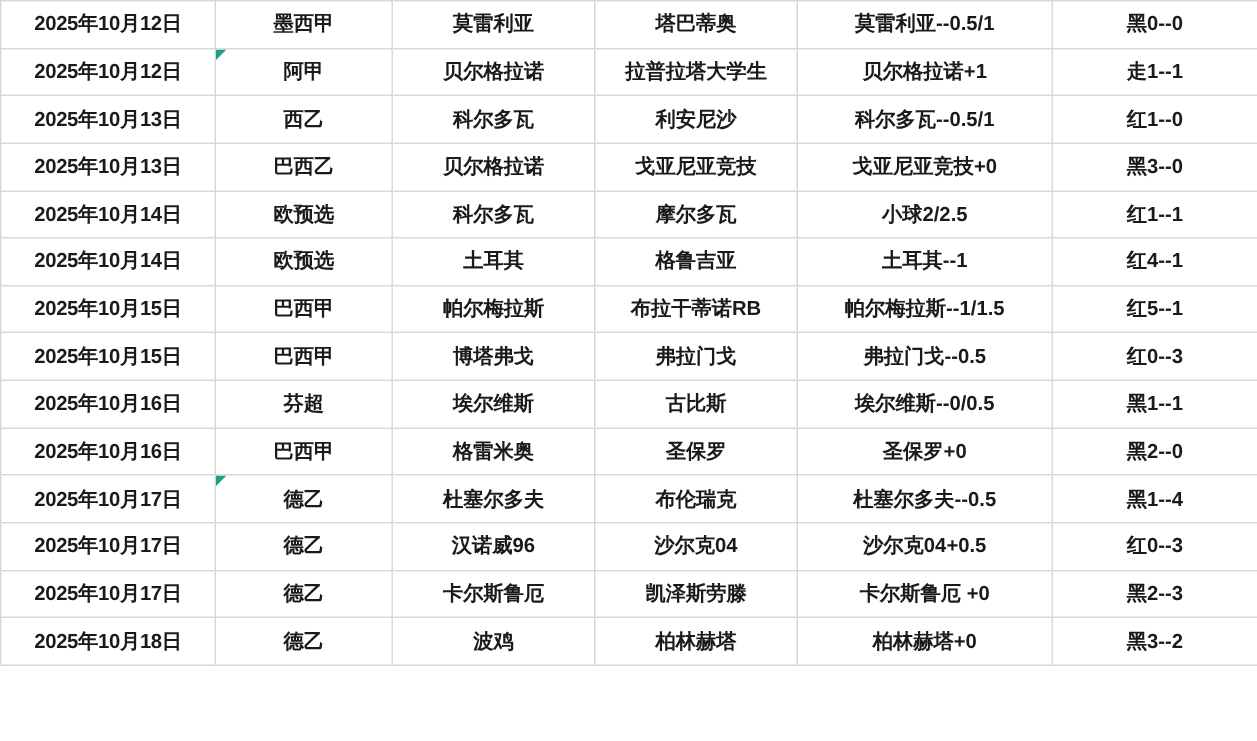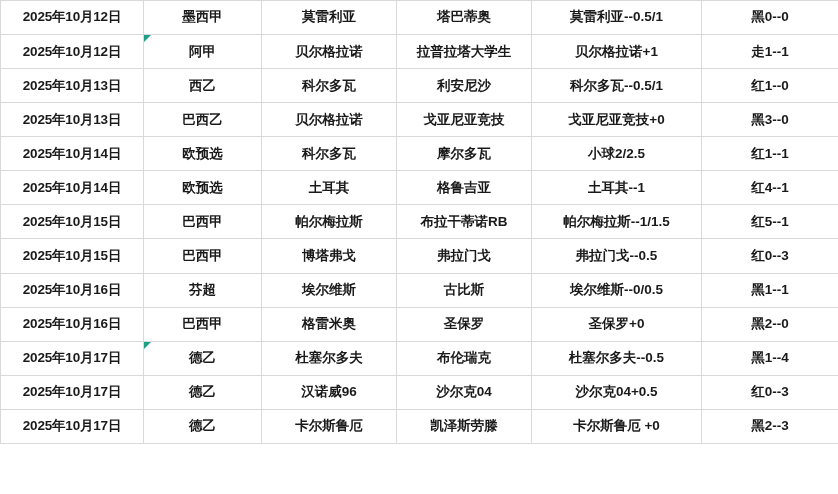--- a/index.html
+++ b/index.html
@@ -185,14 +185,22 @@
         <td class="cell-result res-red">红0--3</td>
       </tr>
       <tr>
         <td class="cell-date">2025年10月17日</td>
         <td class="cell-league">德乙</td>
         <td class="cell-home">卡尔斯鲁厄</td>
         <td class="cell-away">凯泽斯劳滕</td>
         <td class="cell-odds">卡尔斯鲁厄 +0</td>
         <td class="cell-result res-black">黑2--3</td>
       </tr>
+      <tr class="highlight">
+        <td class="cell-date">2025年10月18日</td>
+        <td class="cell-league">德乙</td>
+        <td class="cell-home">波鸡</td>
+        <td class="cell-away">柏林赫塔</td>
+        <td class="cell-odds">柏林赫塔+0</td>
+        <td class="cell-result res-black">黑3--2</td>
+      </tr>
     </tbody>
 </table>
 
 </body></html>

